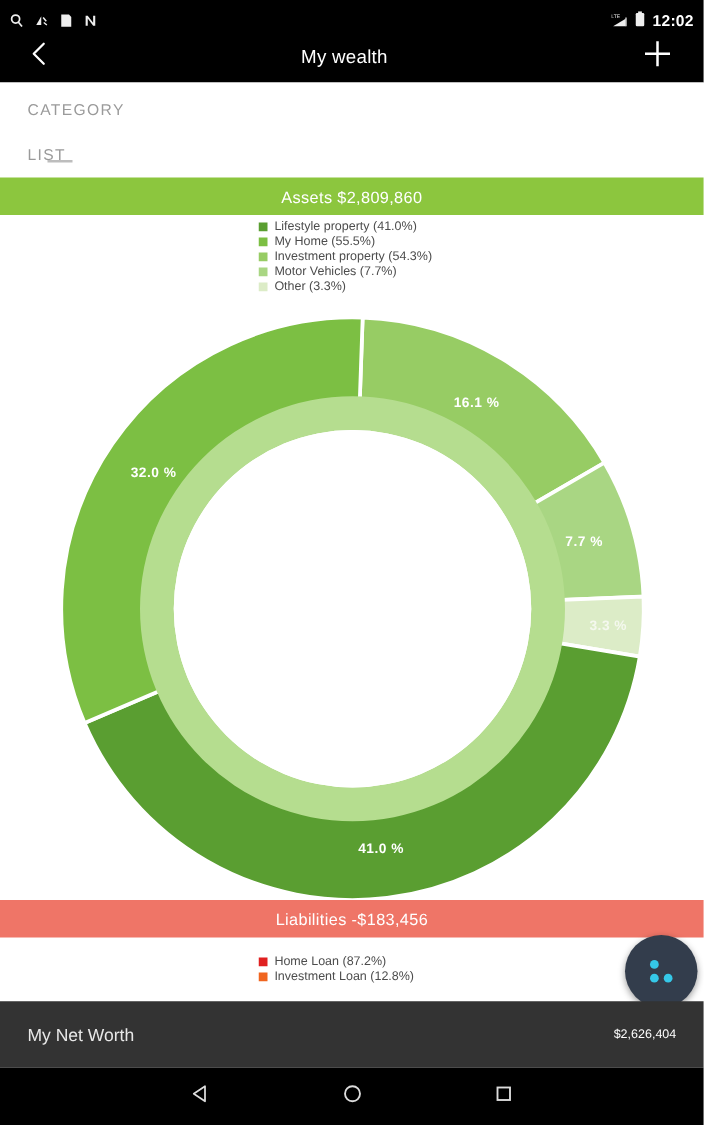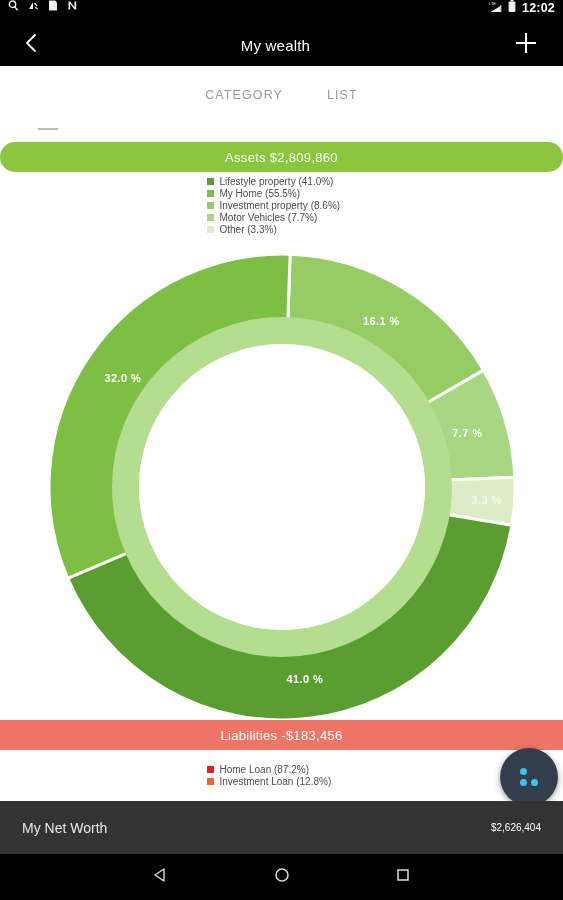--- a/index.html
+++ b/index.html
@@ -13,21 +13,21 @@
     position: relative;
     width: 563px; height: 900px;
     background: #ffffff;
   }
 
   
   .statusbar {
     position: absolute; top: 0; left: 0;
     width: 563px; height: 24px;
     background: #000000;
-    display: flex; align-items: flex-start;
+    display: flex; align-items: flex-end;
     padding: 0 8px;
   }
   .sb-left { display: flex; align-items: center; gap: 9px; }
   .sb-right { margin-left: auto; display: flex; align-items: center; gap: 6px; }
   .sb-icon { color: #f0f0f0; font-size: 12px; line-height: 1; display: block; }
   .sb-time { color: #ffffff; font-size: 12.5px; font-weight: bold; letter-spacing: .2px; }
 
   
   .appbar {
     position: absolute; top: 24px; left: 0;
@@ -48,20 +48,21 @@
     display: flex; align-items: center; justify-content: center;
   }
 
   
   .tabs {
     position: absolute; top: 66px; left: 0;
     width: 563px; height: 58px;
     background: #ffffff;
     display: flex; align-items: flex-start; justify-content: center;
     gap: 0px;
+    flex-direction: column;
   }
   .tab {
     position: relative;
     padding: 22px 22px 0 22px;
     font-size: 12.5px; letter-spacing: 1.1px;
     color: #9a9a9a; font-weight: normal;
     height: 58px;
   }
   .tab.active { color: #3d9ae8; font-weight: bold; }
   .tab.active::after {
@@ -73,21 +74,21 @@
     position: absolute; top: 128px; left: 38px;
     width: 20px; height: 2px; background: #bdbdbd;
   }
 
   
   .section-bar {
     position: absolute; left: 0; width: 563px; height: 30px;
     display: flex; align-items: center; justify-content: center;
     color: #ffffff; font-size: 13px; letter-spacing: .3px;
   }
-  #assets-bar { top: 142px; background: #8cc63e; border-radius: 15px; }
+  #assets-bar { top: 142px; background: #8cc63e; }
   #liab-bar  { top: 720px; background: #ef7567; }
 
   .legend {
     position: absolute; left: 0; width: 563px;
     display: flex; flex-direction: column; align-items: center;
     gap: 1px;
   }
   #assets-legend { top: 176px; }
   #liab-legend  { top: 764px; }
   .legend-row {
@@ -229,21 +230,21 @@
     <div class="legend-row">
       <span class="legend-swatch" style="background:#5a9e31"></span>
       <span class="legend-label">Lifestyle property (41.0%)</span>
     </div>
     <div class="legend-row">
       <span class="legend-swatch" style="background:#7cbf43"></span>
       <span class="legend-label">My Home (55.5%)</span>
     </div>
     <div class="legend-row">
       <span class="legend-swatch" style="background:#97cc64"></span>
-      <span class="legend-label">Investment property (8.6%)</span>
+      <span class="legend-label">Investment property (54.3%)</span>
     </div>
     <div class="legend-row">
       <span class="legend-swatch" style="background:#a9d683"></span>
       <span class="legend-label">Motor Vehicles (7.7%)</span>
     </div>
     <div class="legend-row">
       <span class="legend-swatch" style="background:#dcecc7"></span>
       <span class="legend-label">Other (3.3%)</span>
     </div>
   </div>

